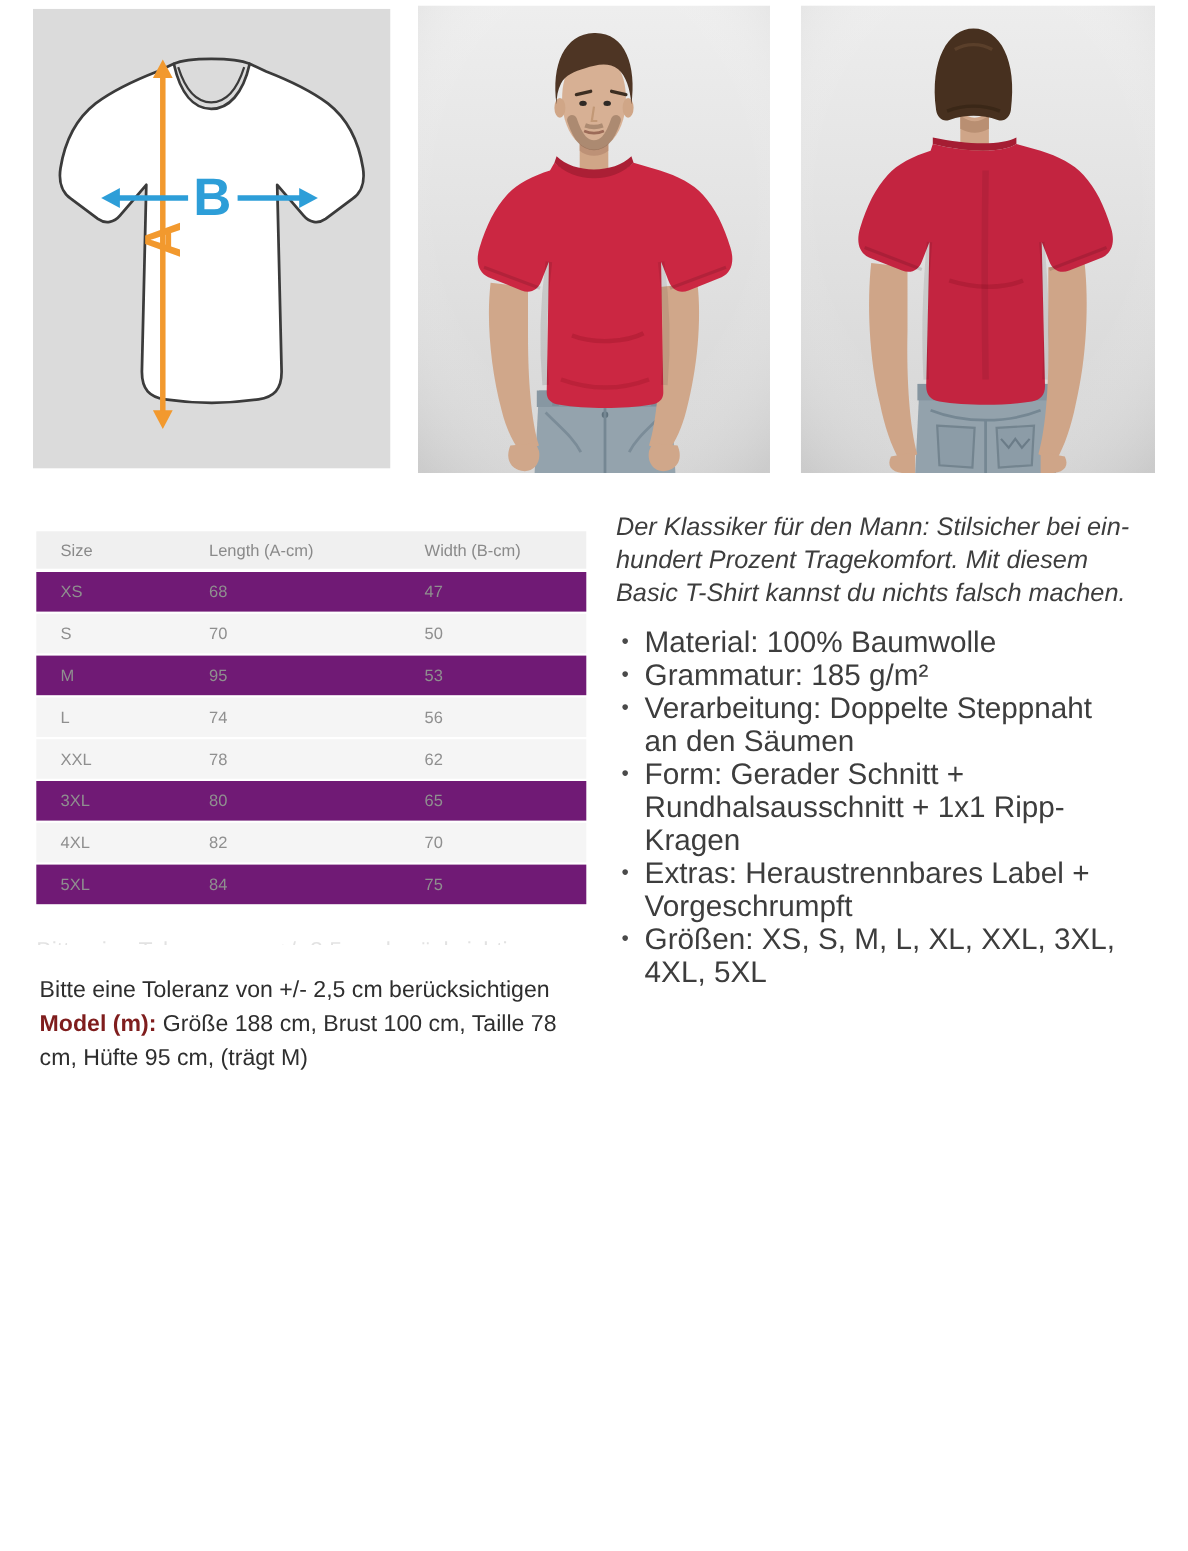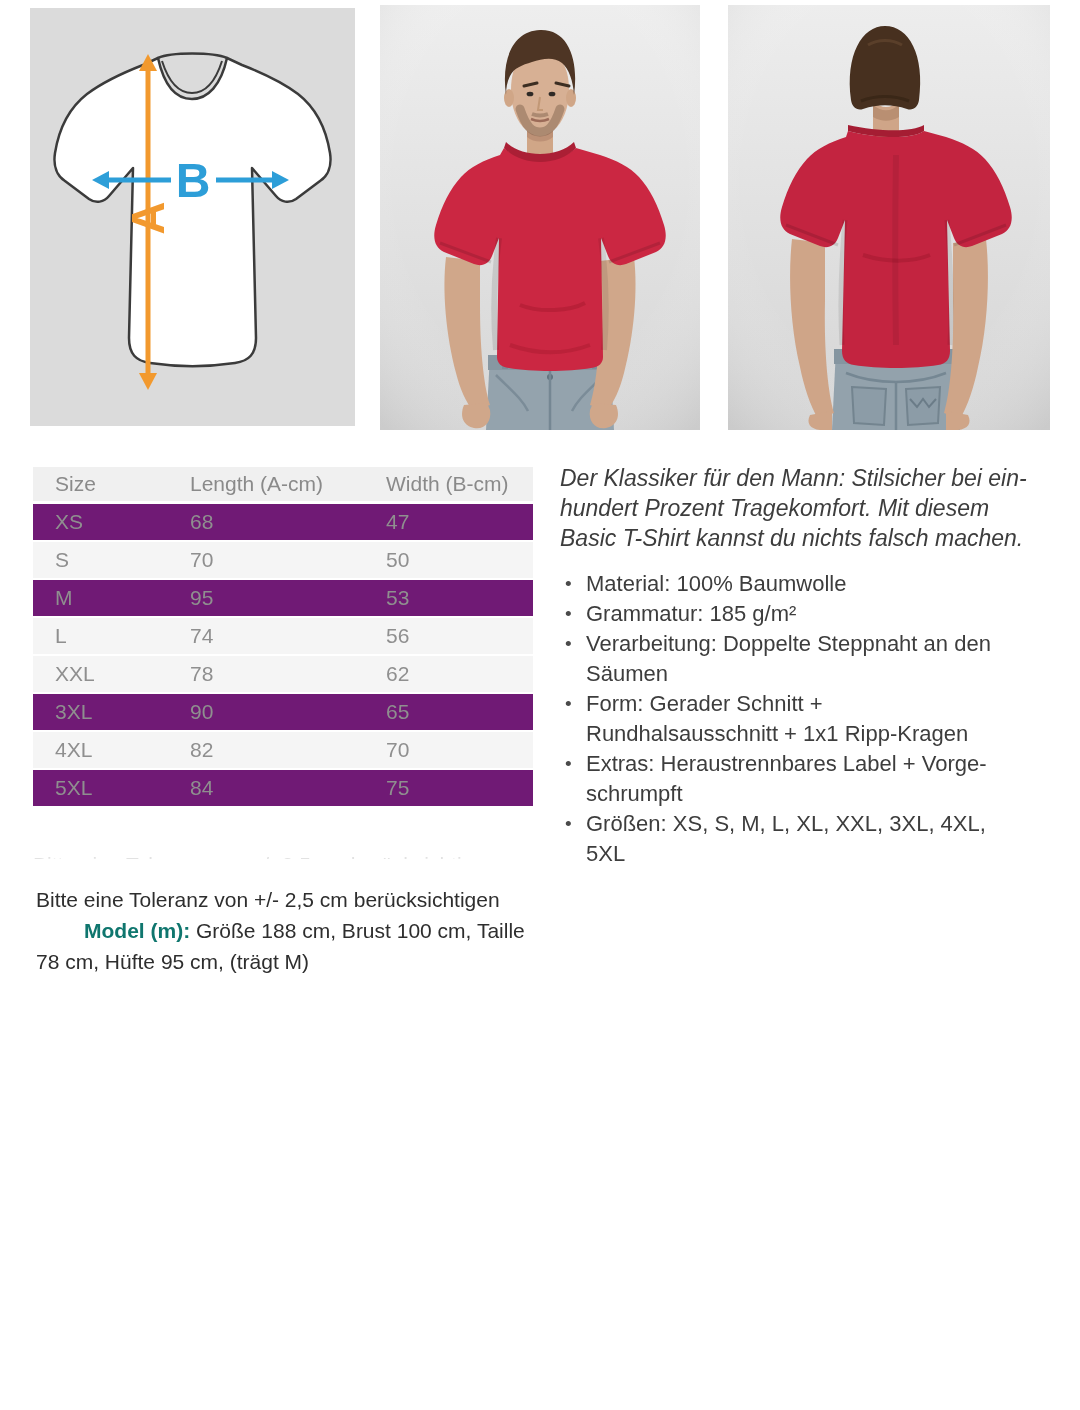--- a/index.html
+++ b/index.html
@@ -6,44 +6,44 @@
   body{font-family:"Liberation Sans", sans-serif;}
   .page{position:relative;width:1080px;height:1410px;background:#ffffff;overflow:hidden;}
 
   
   .diagram{position:absolute;left:30px;top:8px;width:325px;height:418px;}
   .photo-front{position:absolute;left:380px;top:5px;width:320px;height:425px;}
   .photo-back{position:absolute;left:728px;top:5px;width:322px;height:425px;}
   .diagram svg,.photo-front svg,.photo-back svg{display:block;width:100%;height:100%;}
 
   
-  .size-table{position:absolute;left:33px;top:467px;width:500px;font-size:21px;}
+  .size-table{position:absolute;left:33px;top:483px;width:500px;font-size:15px;}
   .t-row{display:flex;align-items:center;height:36px;margin-bottom:2px;color:#8f8f8f;}
   .t-head{height:34px;background:#f0f0f0;color:#8a8a8a;margin-bottom:3px;}
   .t-row.odd{background:#701a75;}
   .t-row.even{background:#f5f5f5;}
   .c1{width:157px;padding-left:22px;box-sizing:border-box;}
   .c2{width:196px;}
   .c3{flex:1;}
 
   
   .artifact{position:absolute;left:33px;top:852px;width:500px;height:7px;overflow:hidden;
             opacity:.28;font-size:21px;color:#9a9a9a;line-height:26px;}
 
   
   .description{position:absolute;left:560px;top:463px;width:472px;color:#3d3d3d;}
   .intro{margin:0 0 16px 0;font-size:23px;line-height:30px;font-style:italic;}
   .bullets{list-style:none;margin:0;padding:0;}
-  .bullets li{position:relative;padding-left:26px;font-size:22px;line-height:30px;max-width:430px;}
+  .bullets li{position:relative;padding-left:26px;font-size:27px;line-height:30px;max-width:430px;}
   .bullets li::before{content:"\2022";position:absolute;left:5px;top:0;color:#4a4a4a;font-size:19px;}
 
   
   .notes{position:absolute;left:36px;top:884px;width:505px;color:#2e2e2e;}
   .notes p{margin:0;font-size:21px;line-height:31px;}
-  .notes b{font-weight:bold;color:#0f766e;margin-left:48px;}
+  .notes b{font-weight:bold;color:#7f1d1d;}
 </style>
 </head>
 <body>
 
 <div class="page">
 
   <div class="diagram">
     <svg viewBox="0 0 325 418" xmlns="http://www.w3.org/2000/svg">
       <rect x="0" y="0" width="325" height="418" fill="#dbdbdb"></rect>
       <g>
@@ -227,21 +227,21 @@
       <div class="c2">74</div>
       <div class="c3">56</div>
     </div>
     <div class="t-row even">
       <div class="c1">XXL</div>
       <div class="c2">78</div>
       <div class="c3">62</div>
     </div>
     <div class="t-row odd">
       <div class="c1">3XL</div>
-      <div class="c2">90</div>
+      <div class="c2">80</div>
       <div class="c3">65</div>
     </div>
     <div class="t-row even">
       <div class="c1">4XL</div>
       <div class="c2">82</div>
       <div class="c3">70</div>
     </div>
     <div class="t-row odd">
       <div class="c1">5XL</div>
       <div class="c2">84</div>

